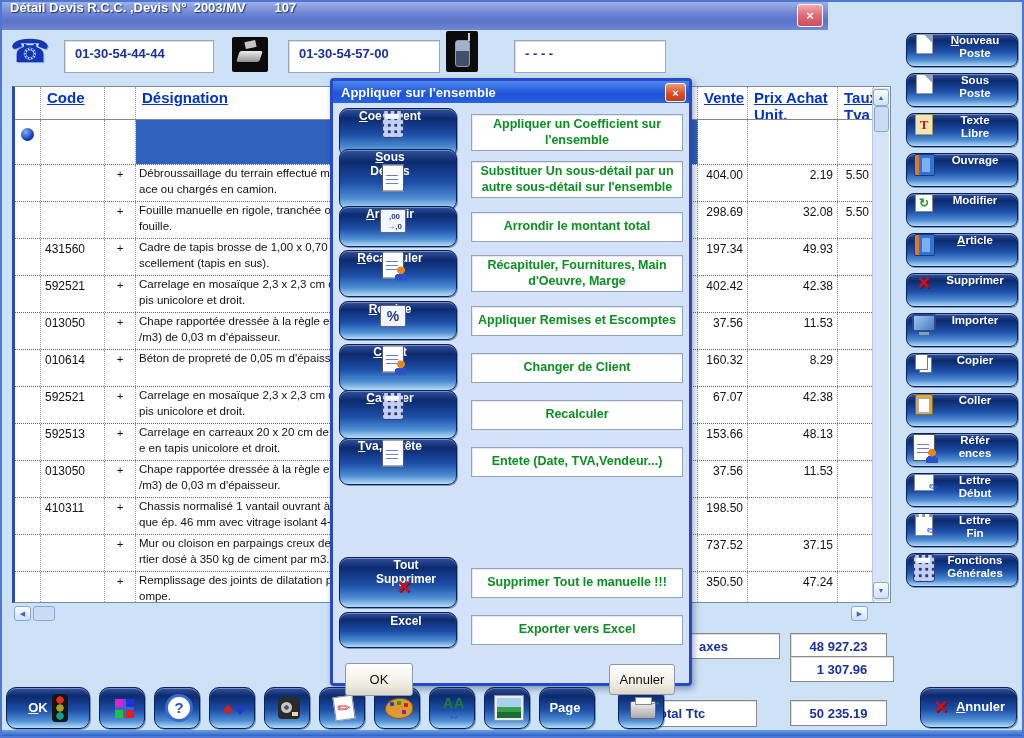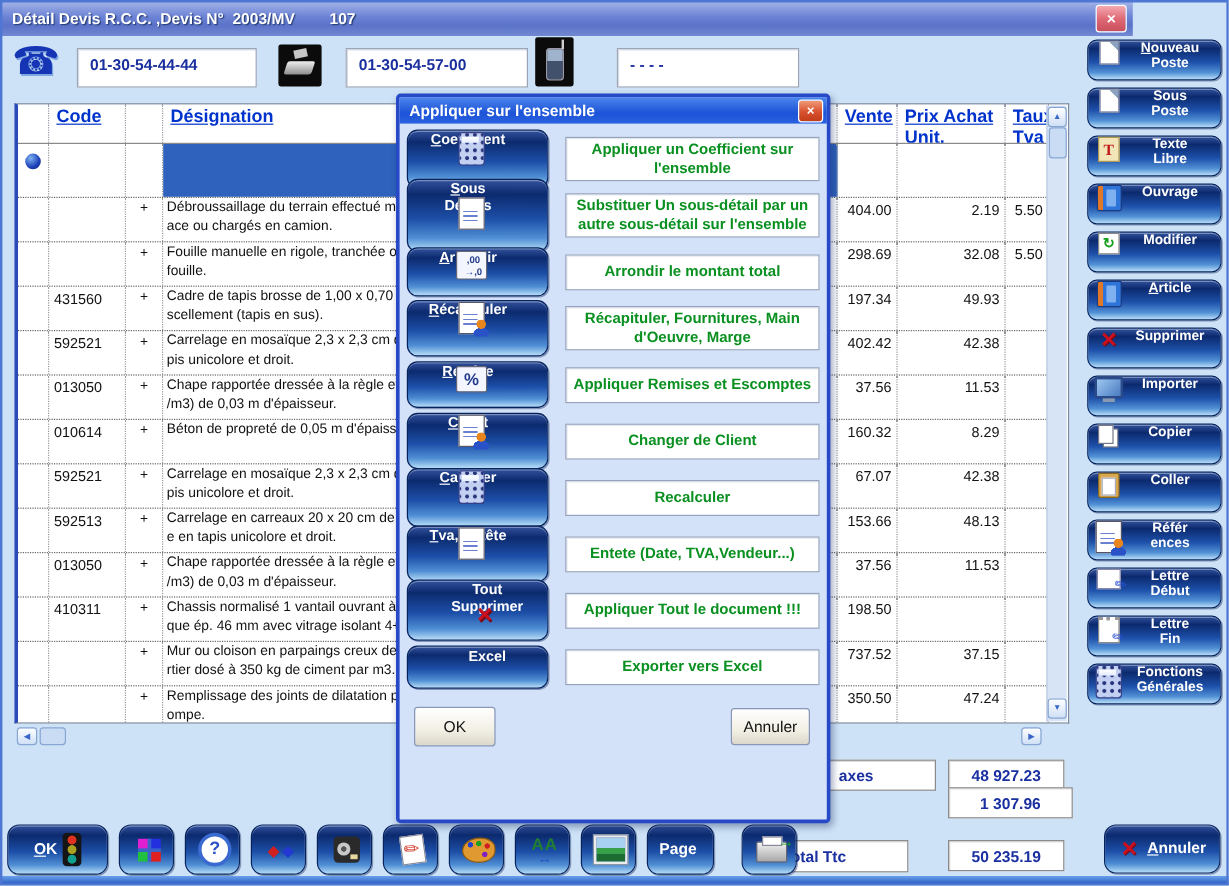--- a/index.html
+++ b/index.html
@@ -1,23 +1,23 @@
 <!DOCTYPE html>
 <html><head>
 <meta charset="utf-8">
 <style>
   html,body{margin:0;padding:0}
   body{width:1024px;height:738px;position:relative;overflow:hidden;
        background:#cde2f6;font-family:"Liberation Sans",sans-serif;}
   #frame{position:absolute;inset:0;box-shadow:inset 0 0 0 2px #4e77d4;pointer-events:none;z-index:98}
 
   
-  #titlebar{position:absolute;left:0;top:0;width:944px;height:30px;
+  #titlebar{position:absolute;left:0;top:0;width:828px;height:30px;
     background:linear-gradient(180deg,#a9b7e9 0%,#6e85d6 45%,#5a72c8 70%,#7288d2 100%);
-    display:flex;align-items:center;z-index:10}
+    display:flex;z-index:10}
   #titlebar .title{color:#fff;font-weight:bold;font-size:13px;margin-left:10px;white-space:pre;
     text-shadow:1px 1px 1px #23386e}
   .win-close{position:absolute;right:5px;top:4px;width:24px;height:21px;border-radius:3px;
     background:linear-gradient(180deg,#f4a9b0,#e06a76 50%,#c94f5c);border:1px solid #fff;
     color:#fff;font-weight:bold;font-size:13px;display:flex;align-items:center;justify-content:center;cursor:pointer}
 
   
   .field{position:absolute;height:33px;background:#fff;border:1px solid #9aa6b8;
     box-shadow:inset 1px 1px 0 #d8dde8;font-weight:bold;color:#1a2f9e;font-size:13px;
     padding:5px 0 0 10px;box-sizing:border-box}
@@ -81,21 +81,21 @@
   #dlg-titlebar .dlg-title{color:#fff;font-weight:bold;font-size:13px;margin-left:8px}
   .dlg-close{position:absolute;right:3px;top:2px;width:19px;height:17px;border-radius:3px;
     background:linear-gradient(180deg,#f09a78,#d8512e 55%,#c23c1a);border:1px solid #fff;
     color:#fff;font-weight:bold;font-size:11px;display:flex;align-items:center;justify-content:center;cursor:pointer}
   #dlg-body{padding:6px 6px 0 6px}
   .action-row{height:47px;display:flex;align-items:center}
   .dlg-btn{width:118px;min-height:32px;flex:0 0 auto}
   .dlg-btn .lbl{padding:0 24px 0 8px}
   .action-row .lbl::first-letter{text-decoration:underline}
   .dlg-icon{position:absolute;right:5px;top:50%;transform:translateY(-50%)}
-  .danger-rows{}
+  .danger-rows{margin-top:74px}
   .danger-row{height:47px;display:flex;align-items:center}
   .danger-row .dlg-btn{min-height:36px}
   .danger-row .dlg-icon{left:6px;right:auto}
   .danger-row .lbl{padding:0 8px 0 24px}
   .desc{margin-left:14px;width:212px;min-height:30px;background:#fff;border:1px solid #93a2bd;
     box-shadow:inset 1px 1px 0 #e4e8f0;display:flex;align-items:center;justify-content:center;
     text-align:center;color:#0a9020;font-weight:bold;font-size:12.5px;line-height:1.25;padding:2px 4px;box-sizing:border-box}
   #dlg-footer{display:flex;align-items:center;margin-top:10px;padding:0 6px}
   .xp-btn{background:linear-gradient(180deg,#ffffff,#f2efe4 60%,#dcd8ca);border:1px solid #8a98b8;
     border-radius:3px;font-size:13px;color:#111;cursor:pointer;font-family:"Liberation Sans",sans-serif}
@@ -574,21 +574,21 @@
       </div>
 
     <div class="danger-rows">
 
         <div class="danger-row">
           <button class="blue-btn dlg-btn">
             <span class="lbl">Tout
 Supprimer</span>
             <span class="dlg-icon icon redx-icon"></span>
           </button>
-          <div class="desc">Appliquer Tout le document !!!</div>
+          <div class="desc">Supprimer Tout le manuelle !!!</div>
         </div>
 
         <div class="danger-row">
           <button class="blue-btn dlg-btn">
             <span class="lbl">Excel</span>
             <span class="dlg-icon icon"></span>
           </button>
           <div class="desc">Exporter vers Excel</div>
         </div>
 

